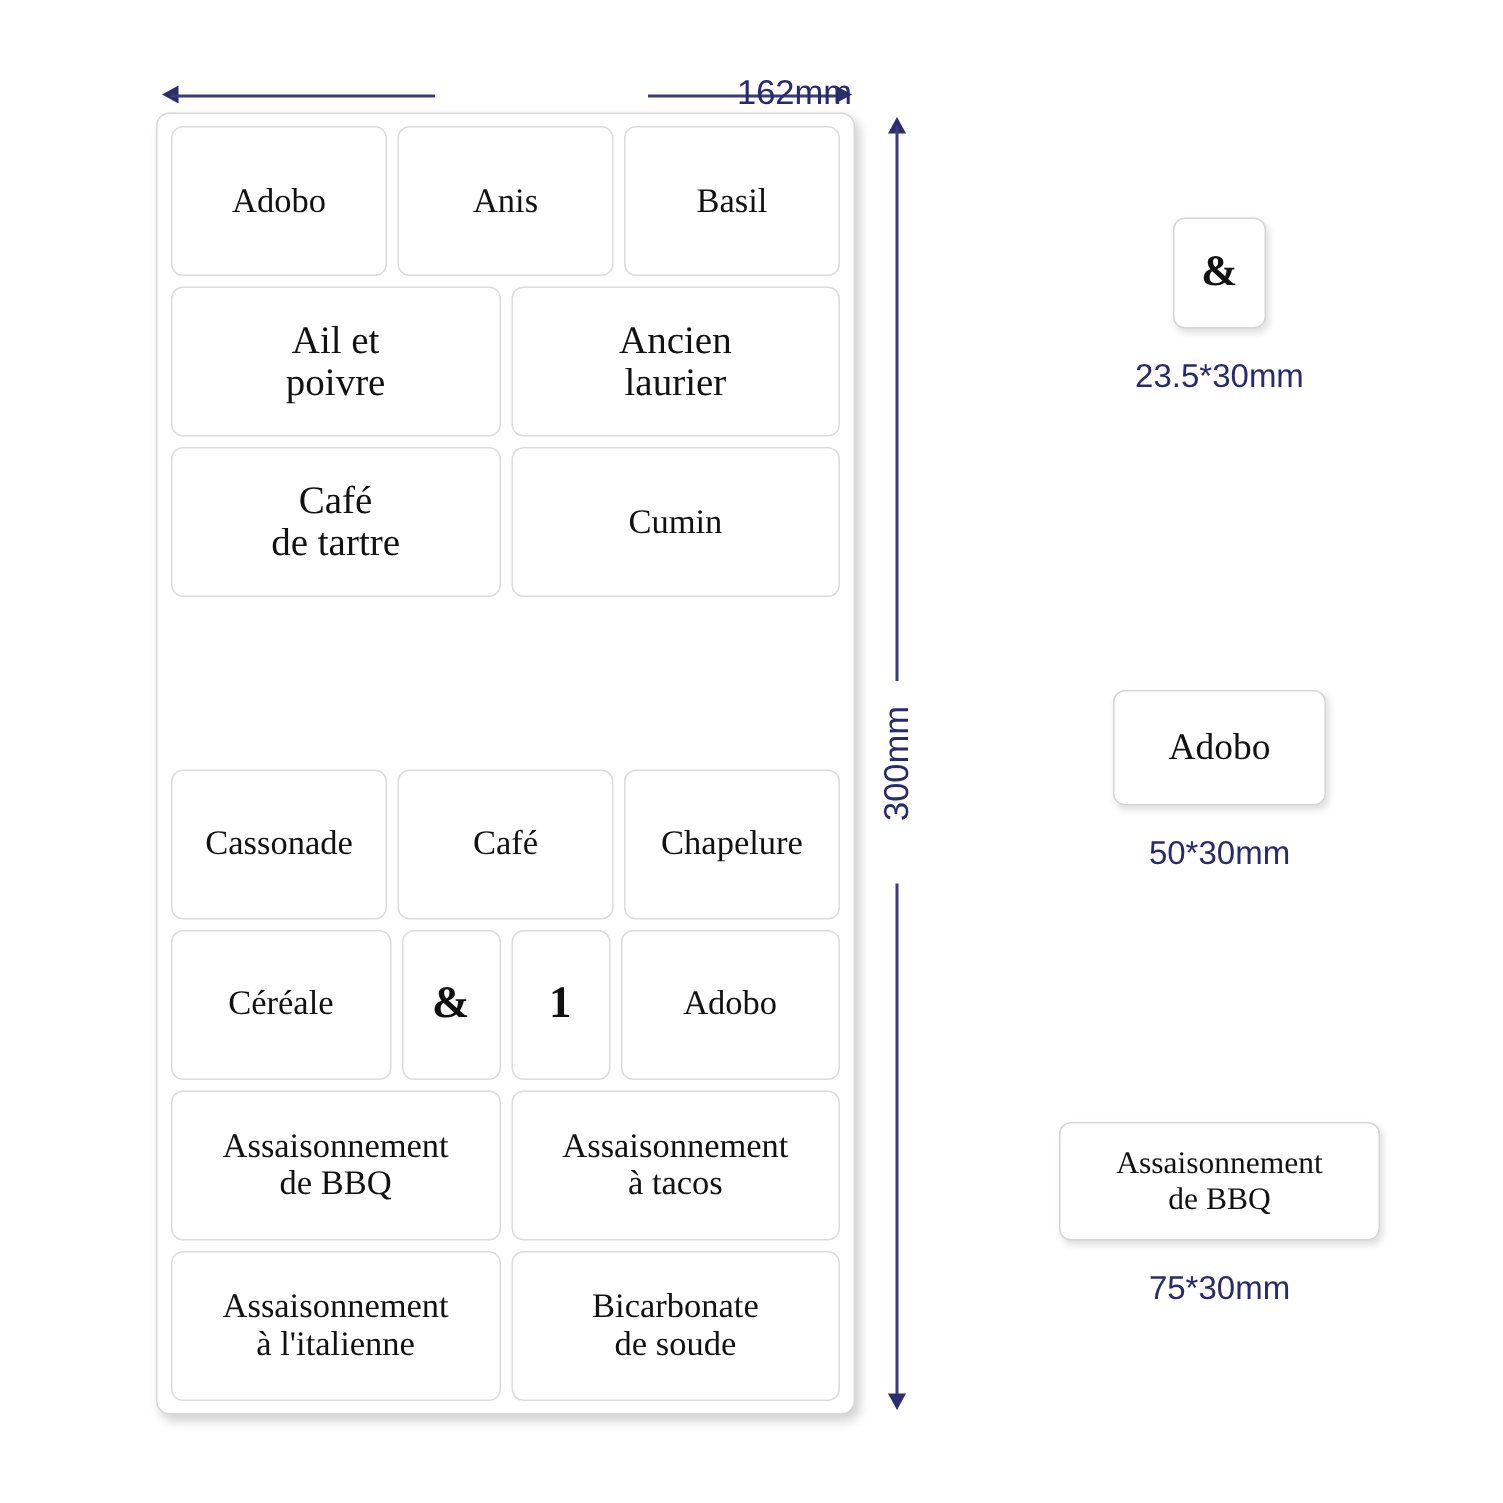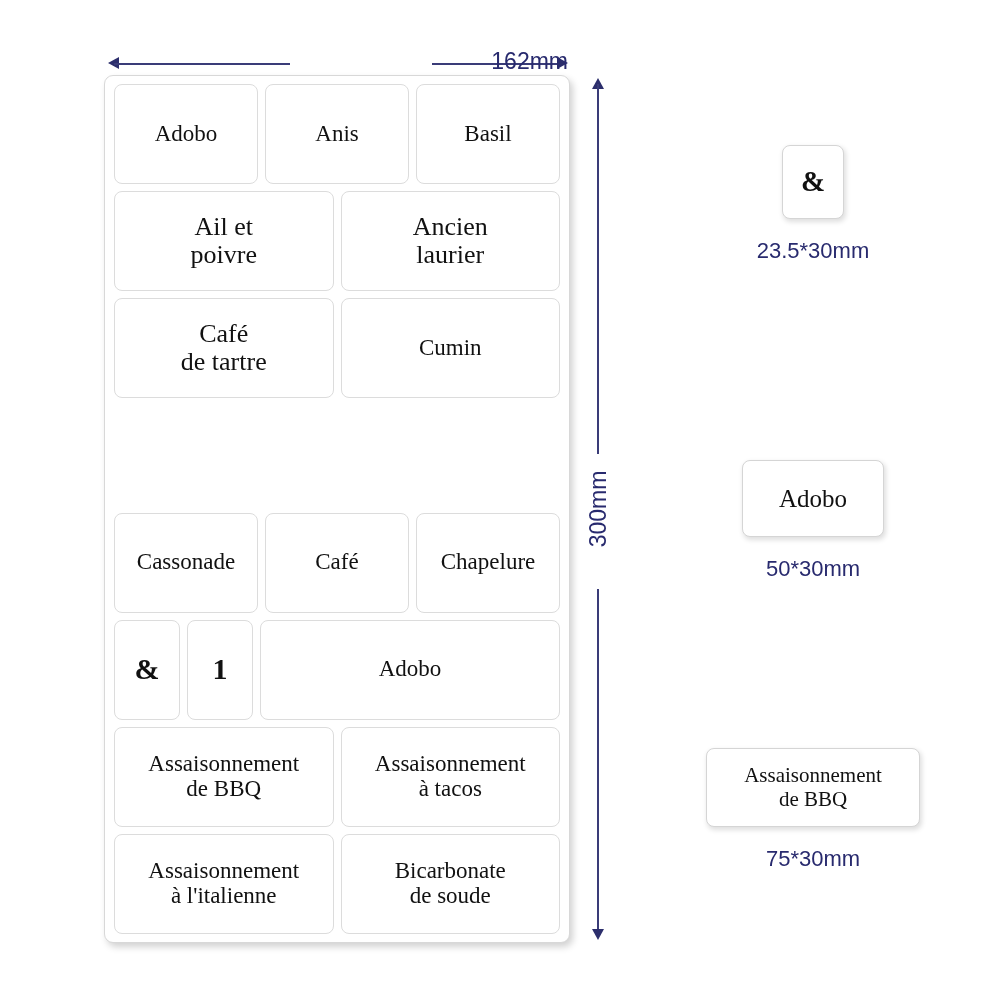--- a/index.html
+++ b/index.html
@@ -226,20 +226,21 @@
     <div class="sheet-row">
     </div>
 
     <div class="sheet-row">
       <div class="label-cell">Cassonade</div>
       <div class="label-cell">Café</div>
       <div class="label-cell">Chapelure</div>
     </div>
 
     <div class="sheet-row">
+      <div class="label-cell">Céréale</div>
       <div class="label-cell narrow sym">&amp;</div>
       <div class="label-cell narrow sym">1</div>
       <div class="label-cell">Adobo</div>
     </div>
 
     <div class="sheet-row">
       <div class="label-cell wide two-line">Assaisonnement
 de BBQ</div>
       <div class="label-cell wide two-line">Assaisonnement
 à tacos</div>

